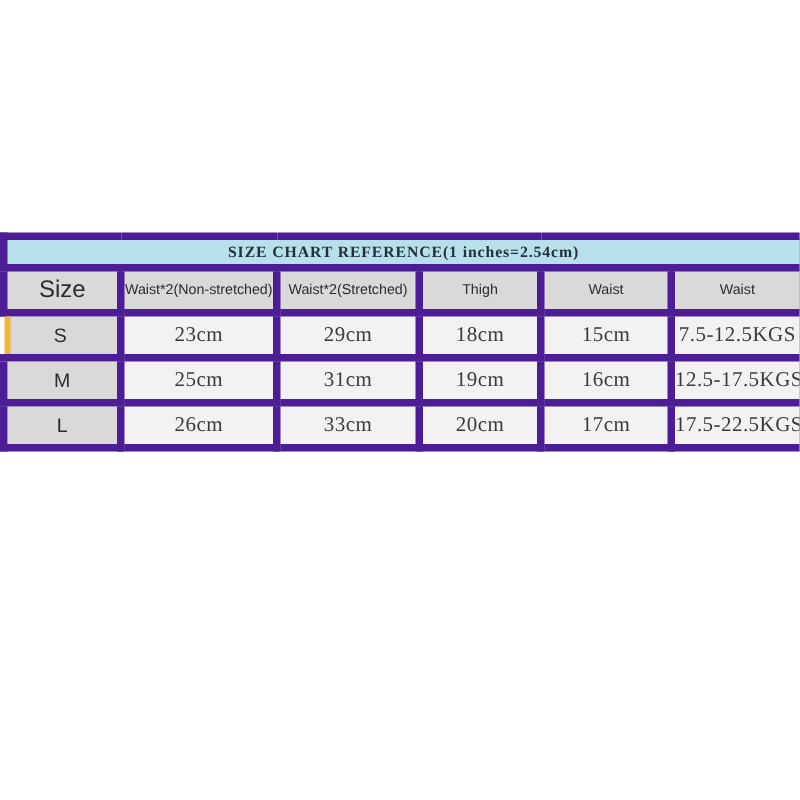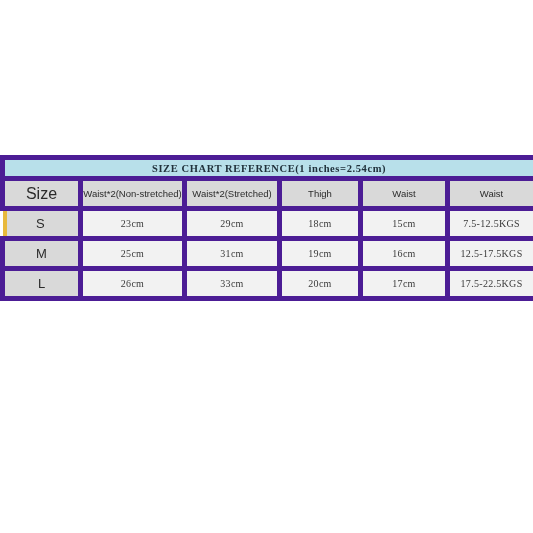--- a/index.html
+++ b/index.html
@@ -72,21 +72,21 @@
     color: #2b2b2b;
     font-family: "Liberation Sans", sans-serif;
     position: relative;
   }
 
   
   td.data-cell {
     background: #f2f2f2;
     height: 21px;
     font-family: "Liberation Serif", serif;
-    font-size: 10px;
+    font-size: 14px;
     letter-spacing: 0.3px;
     color: #3a3a3a;
     white-space: nowrap;
   }
 
   
   td.data-cell.is-highlighted {
     border: 2px solid #8d8d8d;
   }
 

